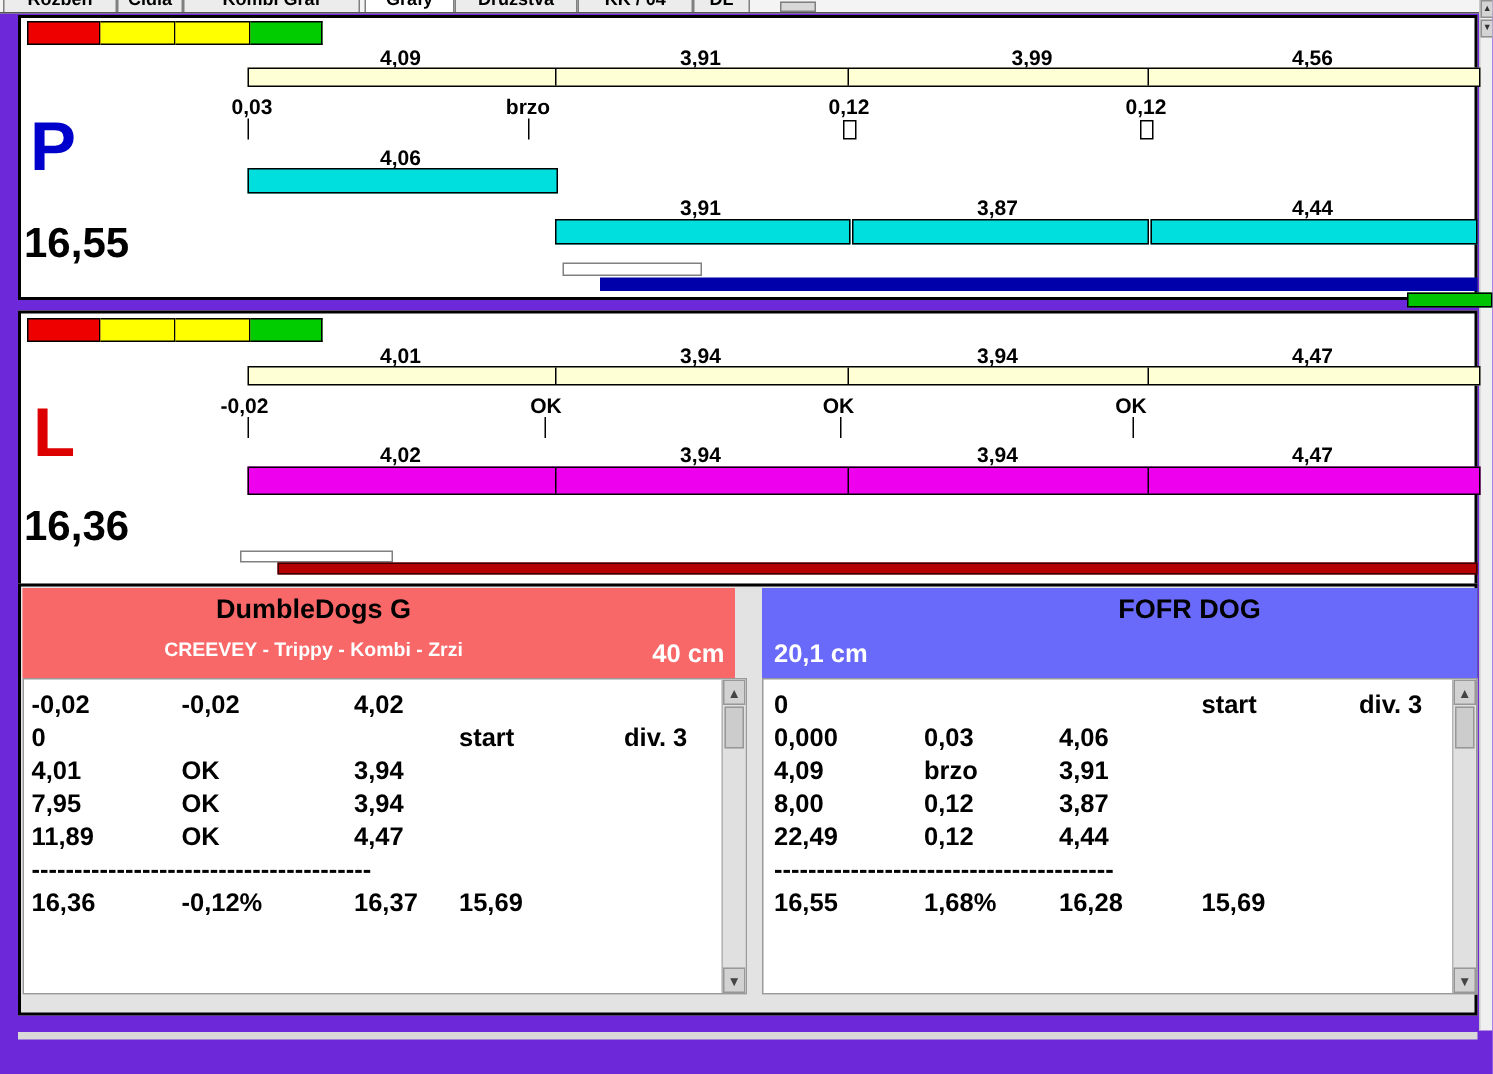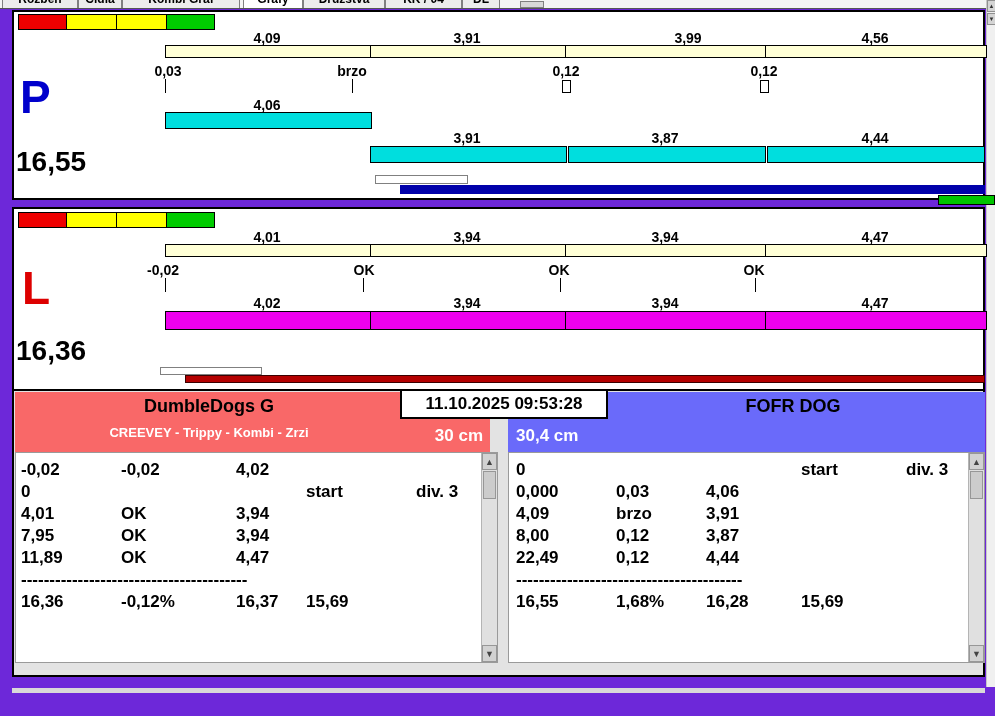--- a/index.html
+++ b/index.html
@@ -194,30 +194,27 @@
 
     <div class="inset" style="left:146px;top:158px;width:102px;height:8px"></div>
     <div class="flatbar" style="left: 171px; top: 166px; width: 800px; height: 8px; border: 1px solid rgb(58, 0, 0); background-color: rgb(180, 0, 0);"></div>
   </div>
 
   <div class="bottom-section">
 
     <div class="team-header" style="left: 1px; top: 1px; width: 475px; background-color: rgb(249, 104, 104);">
       <span class="team-name" style="left:0;top:4px;width:388px">DumbleDogs G</span>
       <span class="team-dogs" style="left:0;top:33px;width:388px">CREEVEY - Trippy - Kombi - Zrzi</span>
-      <span class="team-height" style="left:388px;top:34px;width:80px;text-align:right">30 cm</span>
-    </div>
-
-    <div class="clock" style="left:386px;top:-2px;width:208px;height:30px">
-      <span>11.10.2025 09:53:28</span>
-    </div>
+      <span class="team-height" style="left:388px;top:34px;width:80px;text-align:right">40 cm</span>
+    </div>
+
 
     <div class="team-header" style="left: 494px; top: 1px; width: 477px; background-color: rgb(106, 106, 250);">
       <span class="team-name" style="left:100px;top:4px;width:370px">FOFR DOG</span>
-      <span class="team-height" style="left:8px;top:34px">30,4 cm</span>
+      <span class="team-height" style="left:8px;top:34px">20,1 cm</span>
     </div>
 
     <div class="ttable" style="left:1px;top:61px;width:483px;height:211px">
       <div class="trows" style="padding-right:17px">
         <div class="trow left-cols">
           <span>-0,02</span>
             <span>-0,02</span>
             <span>4,02</span>
             <span></span>
             <span></span>

